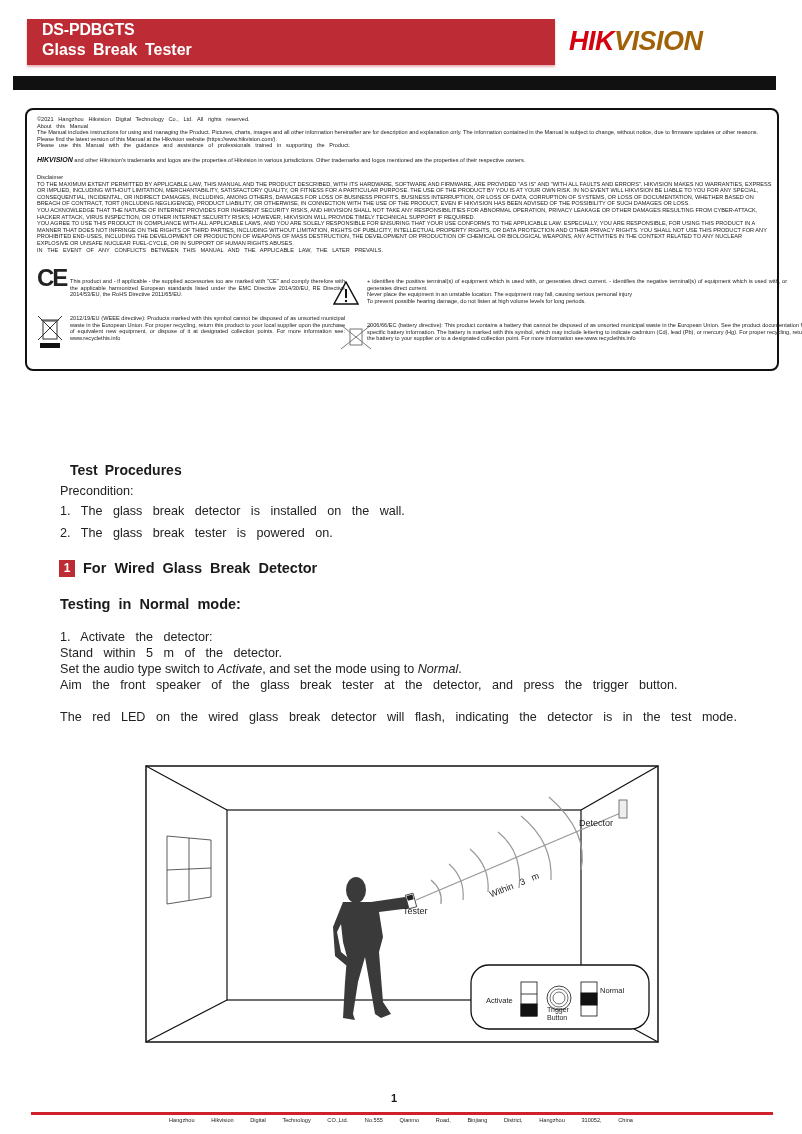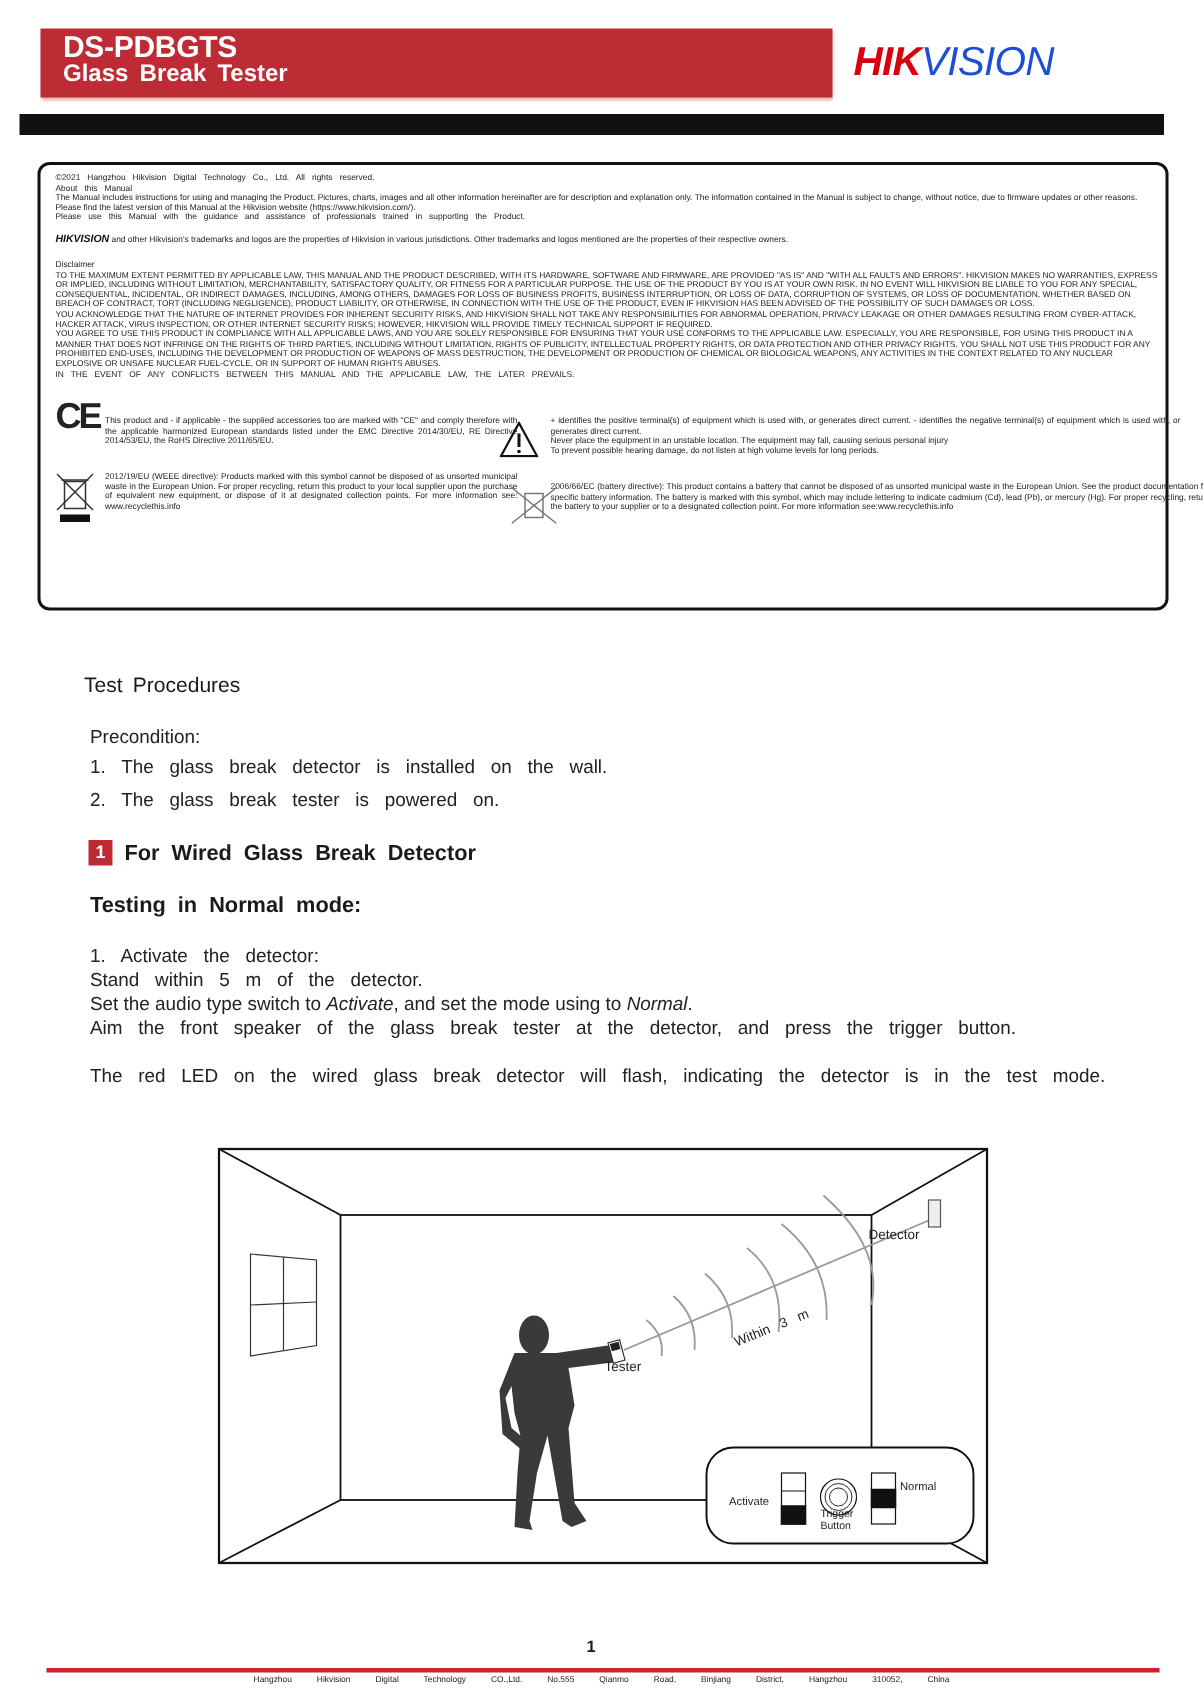--- a/index.html
+++ b/index.html
@@ -1,34 +1,34 @@
 <!DOCTYPE html>
 <html><head>
 <meta charset="utf-8">
 <style>
   html,body{margin:0;padding:0;background:#fff;}
   body{width:802px;height:1134px;position:relative;overflow:hidden;font-family:"Liberation Sans",sans-serif;color:#1a1a1a;}
   .hdr-red{position:absolute;left:27px;top:19px;width:528px;height:46px;background:#bd2b34;box-shadow:0 2px 2px #e9b3b6;}
-  .hdr-red .l1{position:absolute;left:15px;top:2px;color:#fff;font-weight:bold;font-size:20px;letter-spacing:-0.2px;}
+  .hdr-red .l1{position:absolute;left:15px;top:2px;color:#fff;font-weight:bold;font-size:16px;letter-spacing:-0.2px;}
   .hdr-red .l2{position:absolute;left:15px;top:22px;color:#ffffff;font-weight:bold;font-size:16px;word-spacing:3px;}
   .logo{position:absolute;left:569px;top:26px;font-size:27px;font-weight:bold;font-style:italic;letter-spacing:-0.5px;}
   .logo .hik{color:#d7000f;}
-  .logo .vis{color:#1d4ed8;font-weight:normal;text-align:right;}
+  .logo .vis{color:#a16207;font-weight:bold;text-align:right;}
   .hdr-black{position:absolute;left:13px;top:76px;width:763px;height:14px;background:#111;}
-  .legal{position:absolute;left:25px;top:108px;width:754px;height:299px;border:2px solid #111;border-radius:8px;box-sizing:border-box;font-size:5.6px;line-height:6.6px;color:#222;}
+  .legal{position:absolute;left:25px;top:108px;width:754px;height:263px;border:2px solid #111;border-radius:8px;box-sizing:border-box;font-size:5.6px;line-height:6.6px;color:#222;}
   .legal p{margin:0;}
   .legal .blk{position:absolute;left:10px;width:736px;}
   .smalllogo{font-weight:bold;font-style:italic;font-size:7px;color:#111;}
   .ce{position:absolute;left:10px;top:165px;font-size:24px;font-weight:bold;letter-spacing:-2px;}
   .weee-icon{position:absolute;left:10px;top:205px;width:26px;height:34px;}
   .warn-icon{position:absolute;left:306px;top:171px;width:26px;height:24px;}
   .weee-icon2{position:absolute;left:314px;top:213px;width:30px;height:28px;}
   .col-left{position:absolute;left:43px;width:275px;text-align:justify;}
   .col-right{position:absolute;left:340px;width:420px;text-align:justify;}
-  h2.title{position:absolute;left:56px;top:448px;margin:0;font-size:14px;font-weight:normal;word-spacing:3px;}
+  h2.title{position:absolute;left:56px;top:448px;margin:14px;font-size:14px;font-weight:bold;word-spacing:3px;}
   .body-text{position:absolute;left:60px;font-size:12.6px;color:#222;white-space:nowrap;}
   .num-badge{display:inline-block;background:#bd2b34;color:#fff;font-size:12px;font-weight:bold;width:16px;height:17px;text-align:center;line-height:17px;margin-right:8px;vertical-align:1px;}
   h3.sec{position:absolute;left:59px;top:560px;margin:0;font-size:14.5px;font-weight:bold;word-spacing:4px;}
   h3.sub{position:absolute;left:60px;top:596px;margin:0;font-size:14.5px;font-weight:bold;word-spacing:4px;}
   .figure{position:absolute;left:143px;top:752px;width:518px;height:298px;}
   .fig-label{position:absolute;font-size:9px;color:#222;}
   .page-num{position:absolute;left:391px;top:1092px;font-size:11px;font-weight:bold;}
   .foot-line{position:absolute;left:31px;top:1112px;width:742px;height:3px;background:#d0202c;}
   .footer{position:absolute;left:0;width:802px;top:1117px;text-align:center;font-size:5.6px;color:#222;word-spacing:4px;}
 </style>

